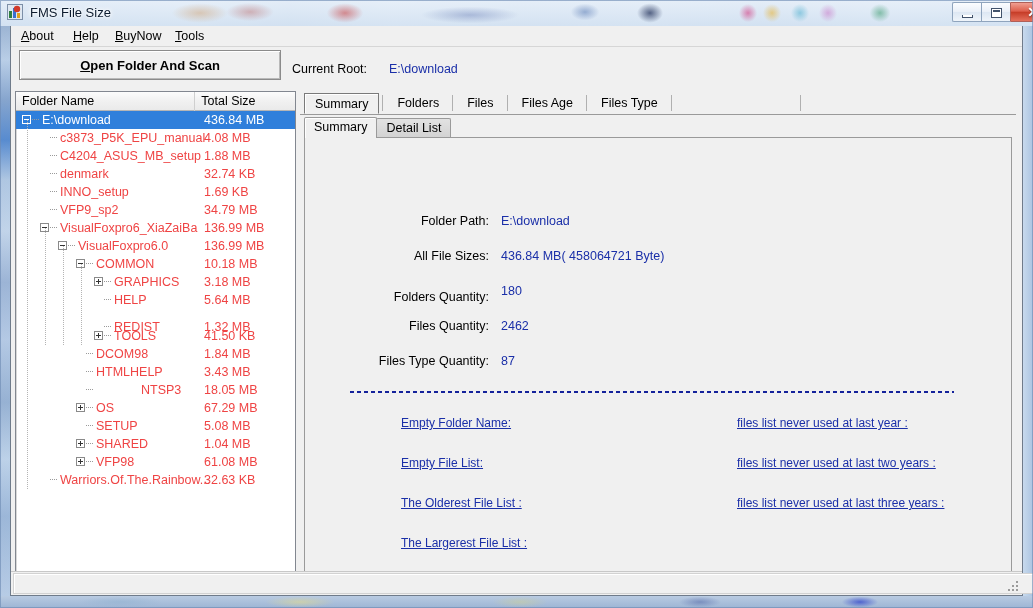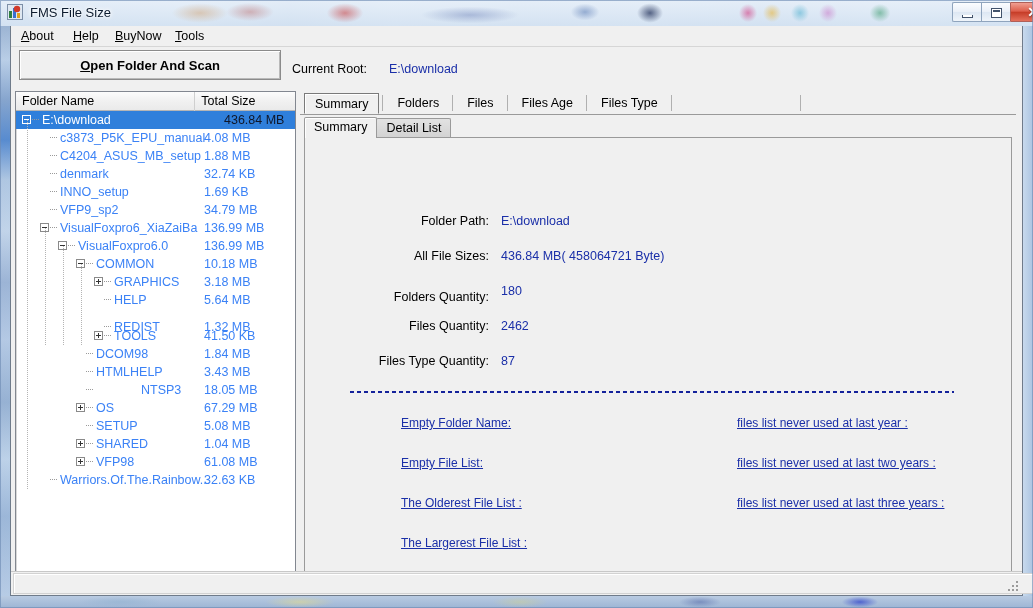--- a/index.html
+++ b/index.html
@@ -135,25 +135,25 @@
   .tree-header{
     position:absolute;left:0;top:0;width:100%;height:19px;
     background:linear-gradient(180deg,#fcfcfc,#f1f1f1 50%,#eaeaea 100%);
     border-bottom:1px solid #b5b5b5;box-sizing:border-box;display:flex;
   }
   .th{height:19px;line-height:18px;font-size:12.5px;color:#000;padding-left:6px;box-sizing:border-box;
      border-right:1px solid #cfcfcf;white-space:nowrap;}
   .th.c1{width:180px;}
   .th.c2{width:100px;border-right:none;}
   .tree-body{position:absolute;left:0;top:19px;width:100%;height:470px;overflow:hidden;}
-  .trow{position:relative;height:18px;line-height:18px;font-size:12.5px;color:#3b82f6;white-space:nowrap;}
+  .trow{position:relative;height:18px;line-height:18px;font-size:12.5px;color:#ef4444;white-space:nowrap;}
   .trow.sel{background:#2f7fdb;color:#fff;}
   .trow .tname{position:absolute;top:0;left:0;}
   .trow .tsize{position:absolute;left:188px;top:0;}
-  .trow.sel .tsize{color:#0f172a;margin-left:20px;}
+  .trow.sel .tsize{color:#ffffff;}
   .tbox{
     position:absolute;top:4px;width:9px;height:9px;box-sizing:border-box;
     border:1px solid #8a8a8a;background:#fff;
   }
   .tbox:before{content:"";position:absolute;left:1px;top:3px;width:5px;height:1px;background:#333;}
   .tbox.plus:after{content:"";position:absolute;left:3px;top:1px;width:1px;height:5px;background:#333;}
   .trow.sel .tbox{border-color:#fff;background:#2f7fdb;}
   .trow.sel .tbox:before{background:#fff;}
   .dots{position:absolute;top:8px;height:1px;
     background-image:linear-gradient(90deg,#9a9a9a 50%,transparent 50%);background-size:2px 1px;}

